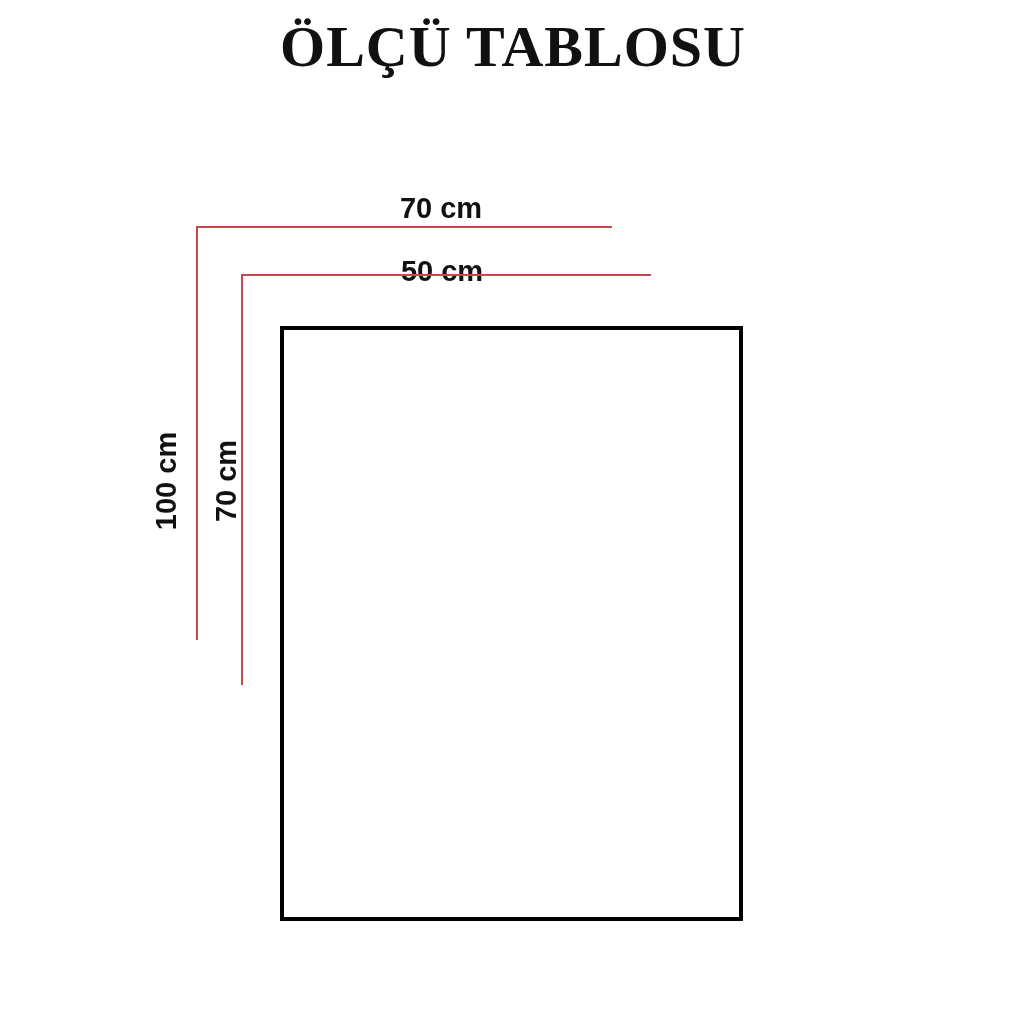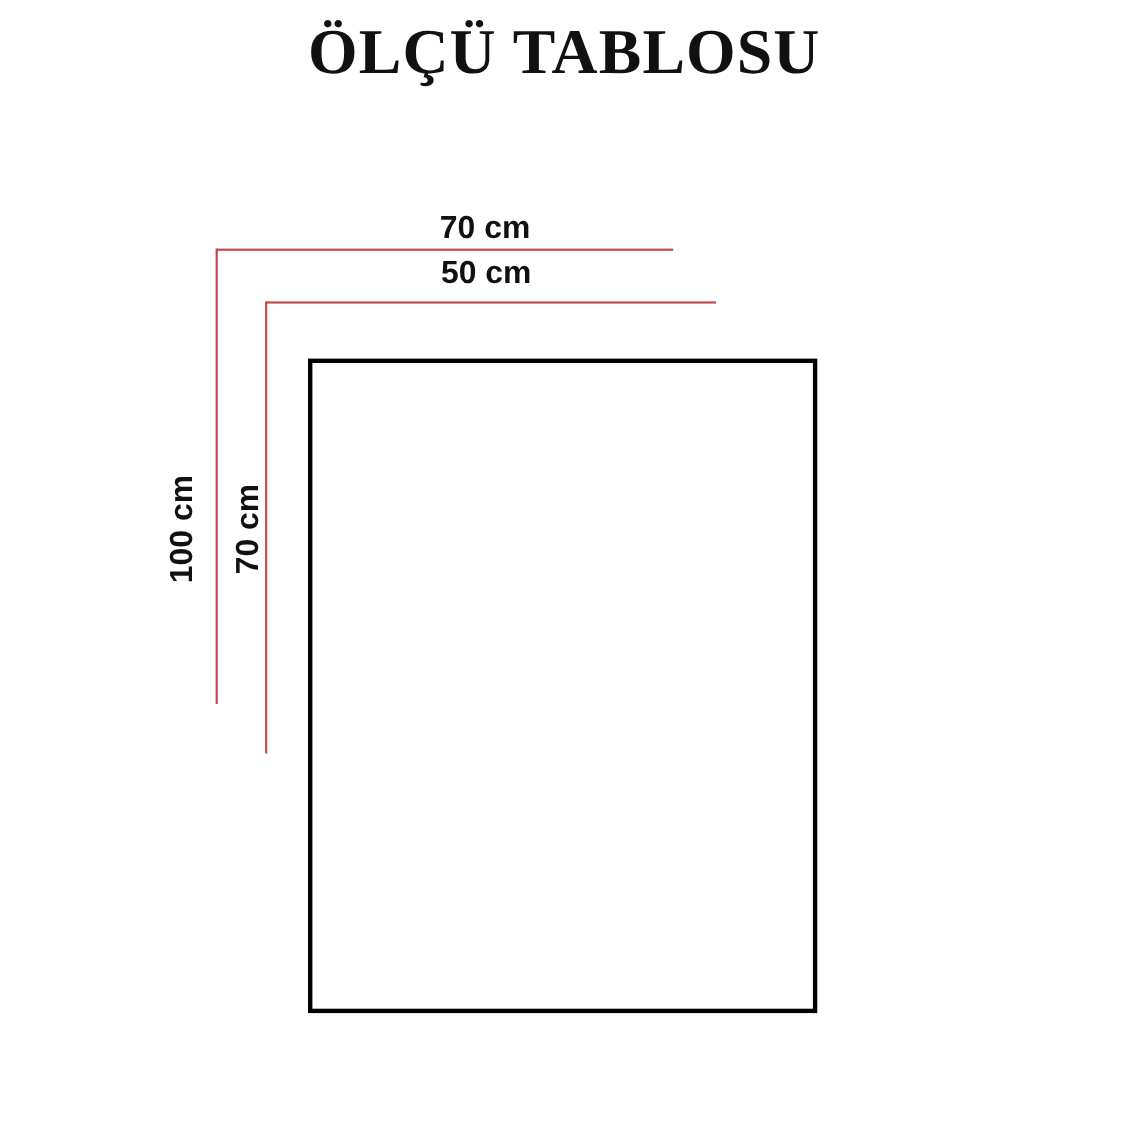--- a/index.html
+++ b/index.html
@@ -61,21 +61,21 @@
 </head>
 <body>
 
 <div class="canvas">
 
   <h1 class="title">ÖLÇÜ TABLOSU</h1>
 
   <div class="dim-label" style="left:441px; top:208px;">70 cm</div>
   <div class="line h" style="left:197px; top:226px; width:415px;"></div>
 
-  <div class="dim-label" style="left:442px; top:249px;">50 cm</div>
+  <div class="dim-label" style="left:442px; top:271px;">50 cm</div>
   <div class="line h" style="left:242px; top:274px; width:409px;"></div>
 
   <div class="dim-label vert" style="left:166px; top:481px;">100 cm</div>
   <div class="line v" style="left:196px; top:226px; height:414px;"></div>
 
   <div class="dim-label vert" style="left:226px; top:481px;">70 cm</div>
   <div class="line v" style="left:241px; top:274px; height:411px;"></div>
 
   <div class="rect"></div>
 

